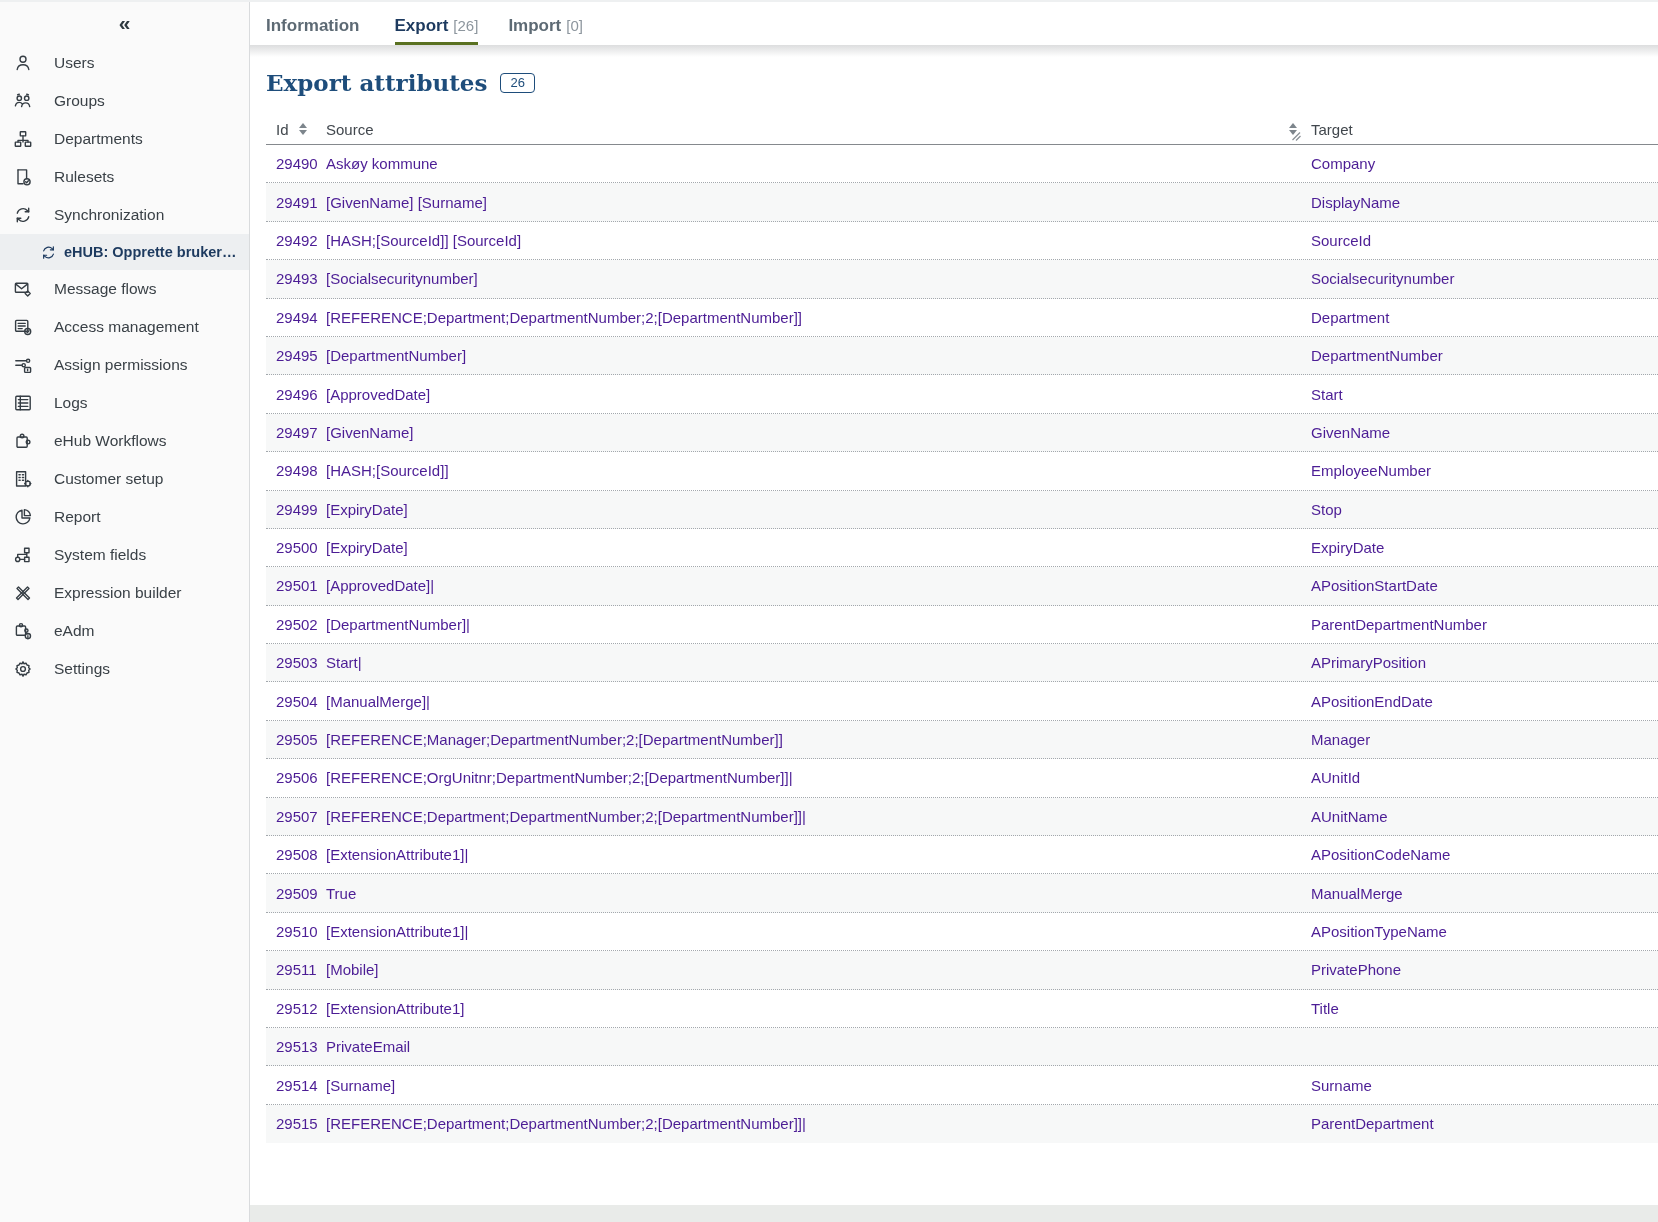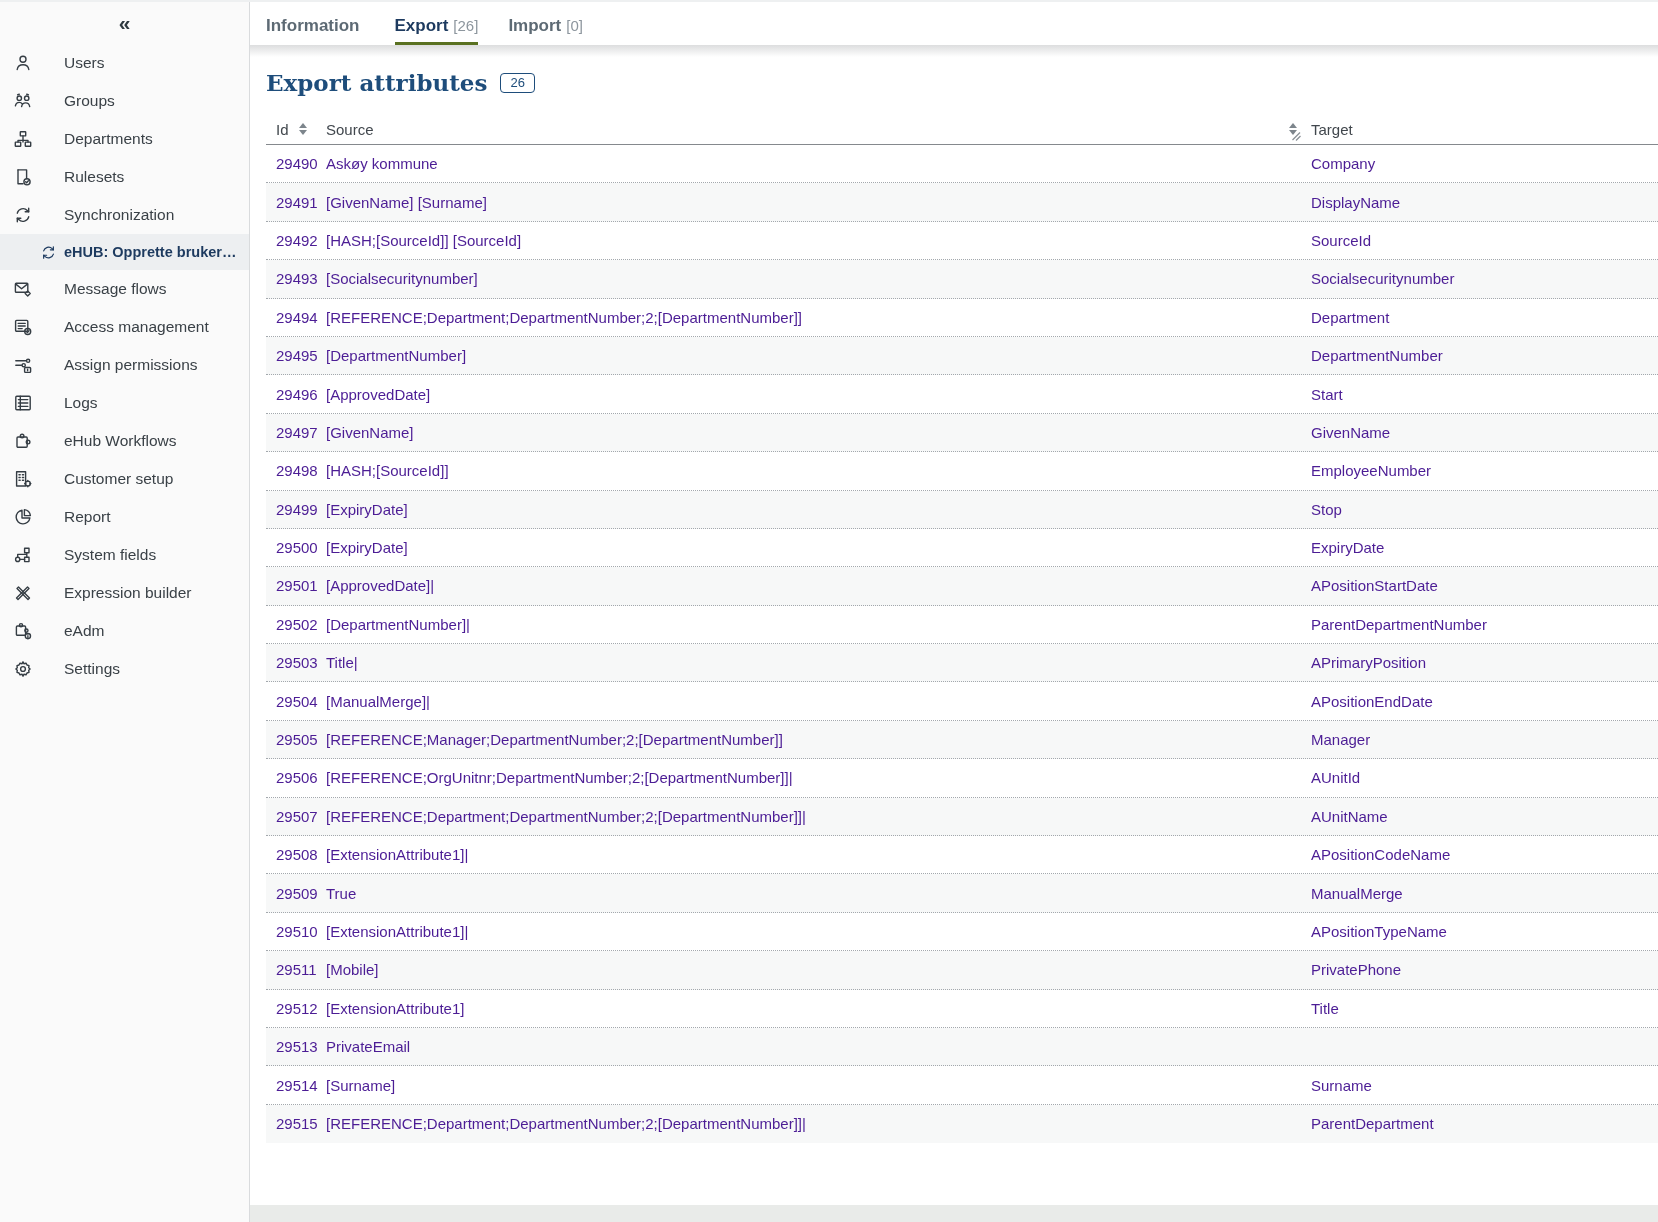--- a/index.html
+++ b/index.html
@@ -14,21 +14,21 @@
   
   .sidebar {
     flex:0 0 250px; width:250px; background:#fafafa;
     border-right:1px solid #d9dbdd; overflow:hidden;
   }
   .collapse-btn {
     height:42px; display:flex; align-items:center; justify-content:center;
     font-size:21px; font-weight:bold; color:#2e3940; cursor:pointer;
   }
   .nav-item {
-    height:38px; display:flex; align-items:center; gap:30px;
+    height:38px; display:flex; align-items:center; gap:20px;
     padding:0 8px 0 12px; font-size:15.5px; color:#3a4147; cursor:pointer;
     white-space:nowrap;
   }
   .nav-item .icon { width:22px; height:22px; flex:0 0 22px; display:flex; align-items:center; justify-content:center; color:#353d44; }
   .nav-item svg { width:20px; height:20px; }
   .nav-sub {
     height:36px; display:flex; align-items:center; gap:7px;
     padding:0 8px 0 40px; background:#edeff1;
     color:#1d3a5f; font-weight:bold; font-size:14.5px; cursor:pointer;
     white-space:nowrap; overflow:hidden;
@@ -389,21 +389,21 @@
     <span class="cell">[ApprovedDate]|</span>
     <span class="cell">APositionStartDate</span>
   </div>
             <div class="row">
     <span class="cell">29502</span>
     <span class="cell">[DepartmentNumber]|</span>
     <span class="cell">ParentDepartmentNumber</span>
   </div>
             <div class="row">
     <span class="cell">29503</span>
-    <span class="cell">Title|</span>
+    <span class="cell">Start|</span>
     <span class="cell">APrimaryPosition</span>
   </div>
             <div class="row">
     <span class="cell">29504</span>
     <span class="cell">[ManualMerge]|</span>
     <span class="cell">APositionEndDate</span>
   </div>
             <div class="row">
     <span class="cell">29505</span>
     <span class="cell">[REFERENCE;Manager;DepartmentNumber;2;[DepartmentNumber]]</span>

